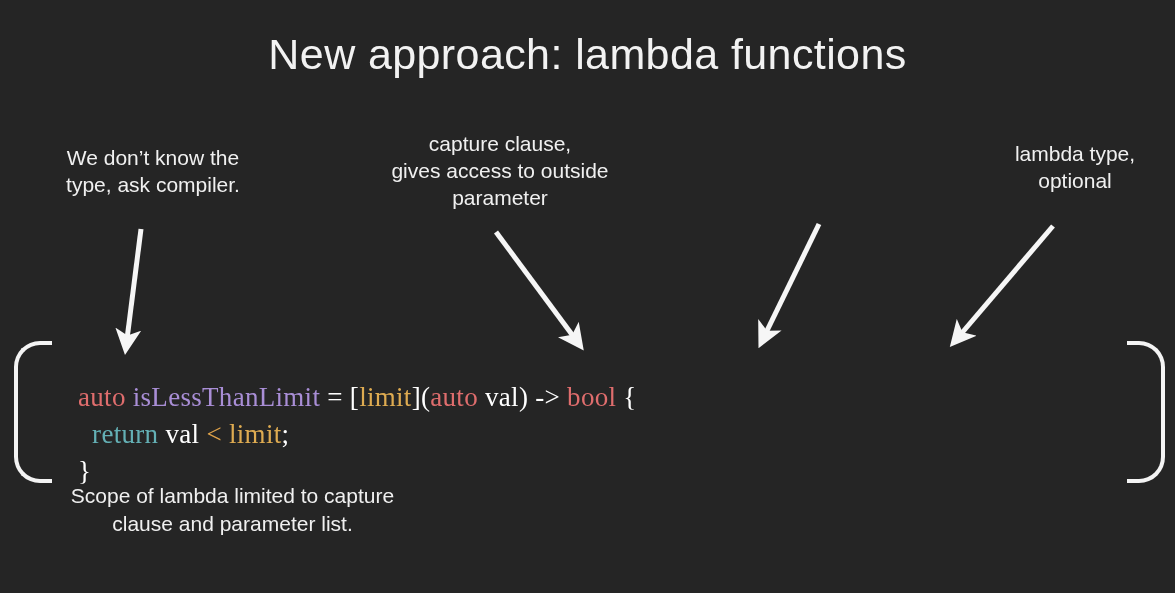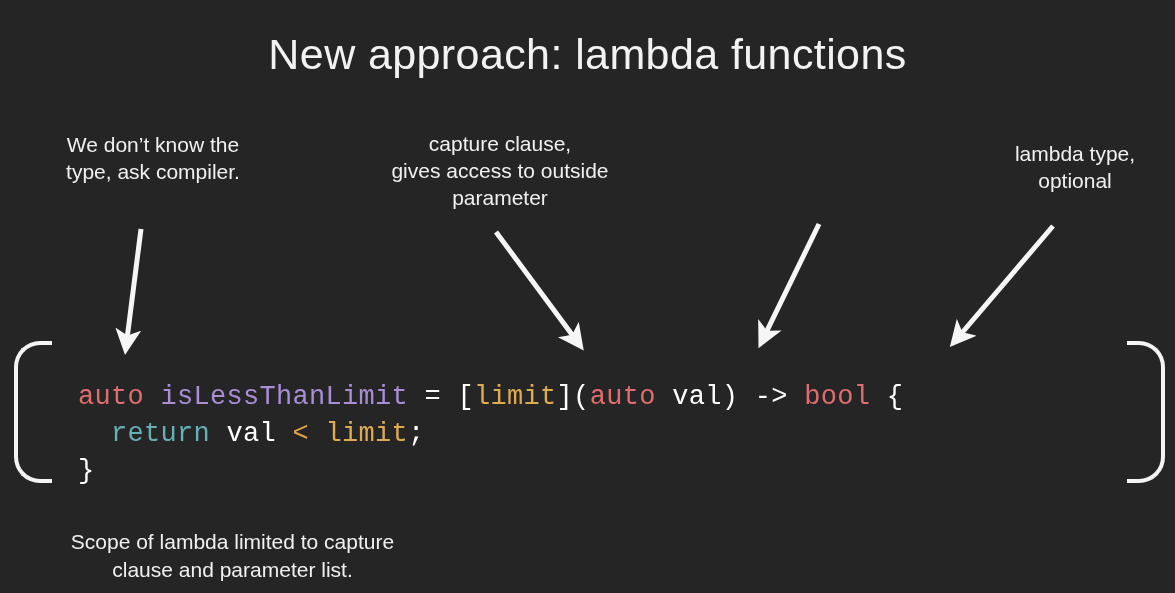--- a/index.html
+++ b/index.html
@@ -37,30 +37,30 @@
   .callout {
     position: absolute;
     color: #f0f0f0;
     font-family: "Liberation Sans", sans-serif;
     font-size: 21px;
     font-weight: 400;
     line-height: 1.28;
     text-align: center;
     white-space: pre-line;
   }
-  #callout-type      { left: 8px;   top: 132px; width: 290px; }
+  #callout-type      { left: 8px;   top: 145px; width: 290px; }
   #callout-capture   { left: 330px; top: 131px; width: 340px; }
   #callout-params    { left: 700px; top: 141px; width: 232px; }
   #callout-return    { left: 975px; top: 141px; width: 200px; }
 
   
   #footnote {
     position: absolute;
     left: 0px;
-    top: 528px;
+    top: 482px;
     width: 465px;
     color: #f0f0f0;
     font-family: "Liberation Sans", sans-serif;
     font-size: 21px;
     line-height: 1.34;
     text-align: center;
     white-space: pre-line;
   }
 
   
@@ -70,21 +70,21 @@
     width: 1175px;
     height: 593px;
     pointer-events: none;
   }
 
   
   #code-block {
     position: absolute;
     left: 78px;
     top: 352px;
-    font-family: Liberation Mono, monospace;
+    font-family: Liberation Serif, serif;
     font-size: 27px;
     line-height: 37px;
     white-space: pre;
     color: #ffffff;
     letter-spacing: 0.3px;
   }
   .tok-type  { color: #df6d6d; }
   .tok-name  { color: #a98ed6; }
   .tok-plain { color: #ffffff; }
   .tok-var   { color: #deab51; }

